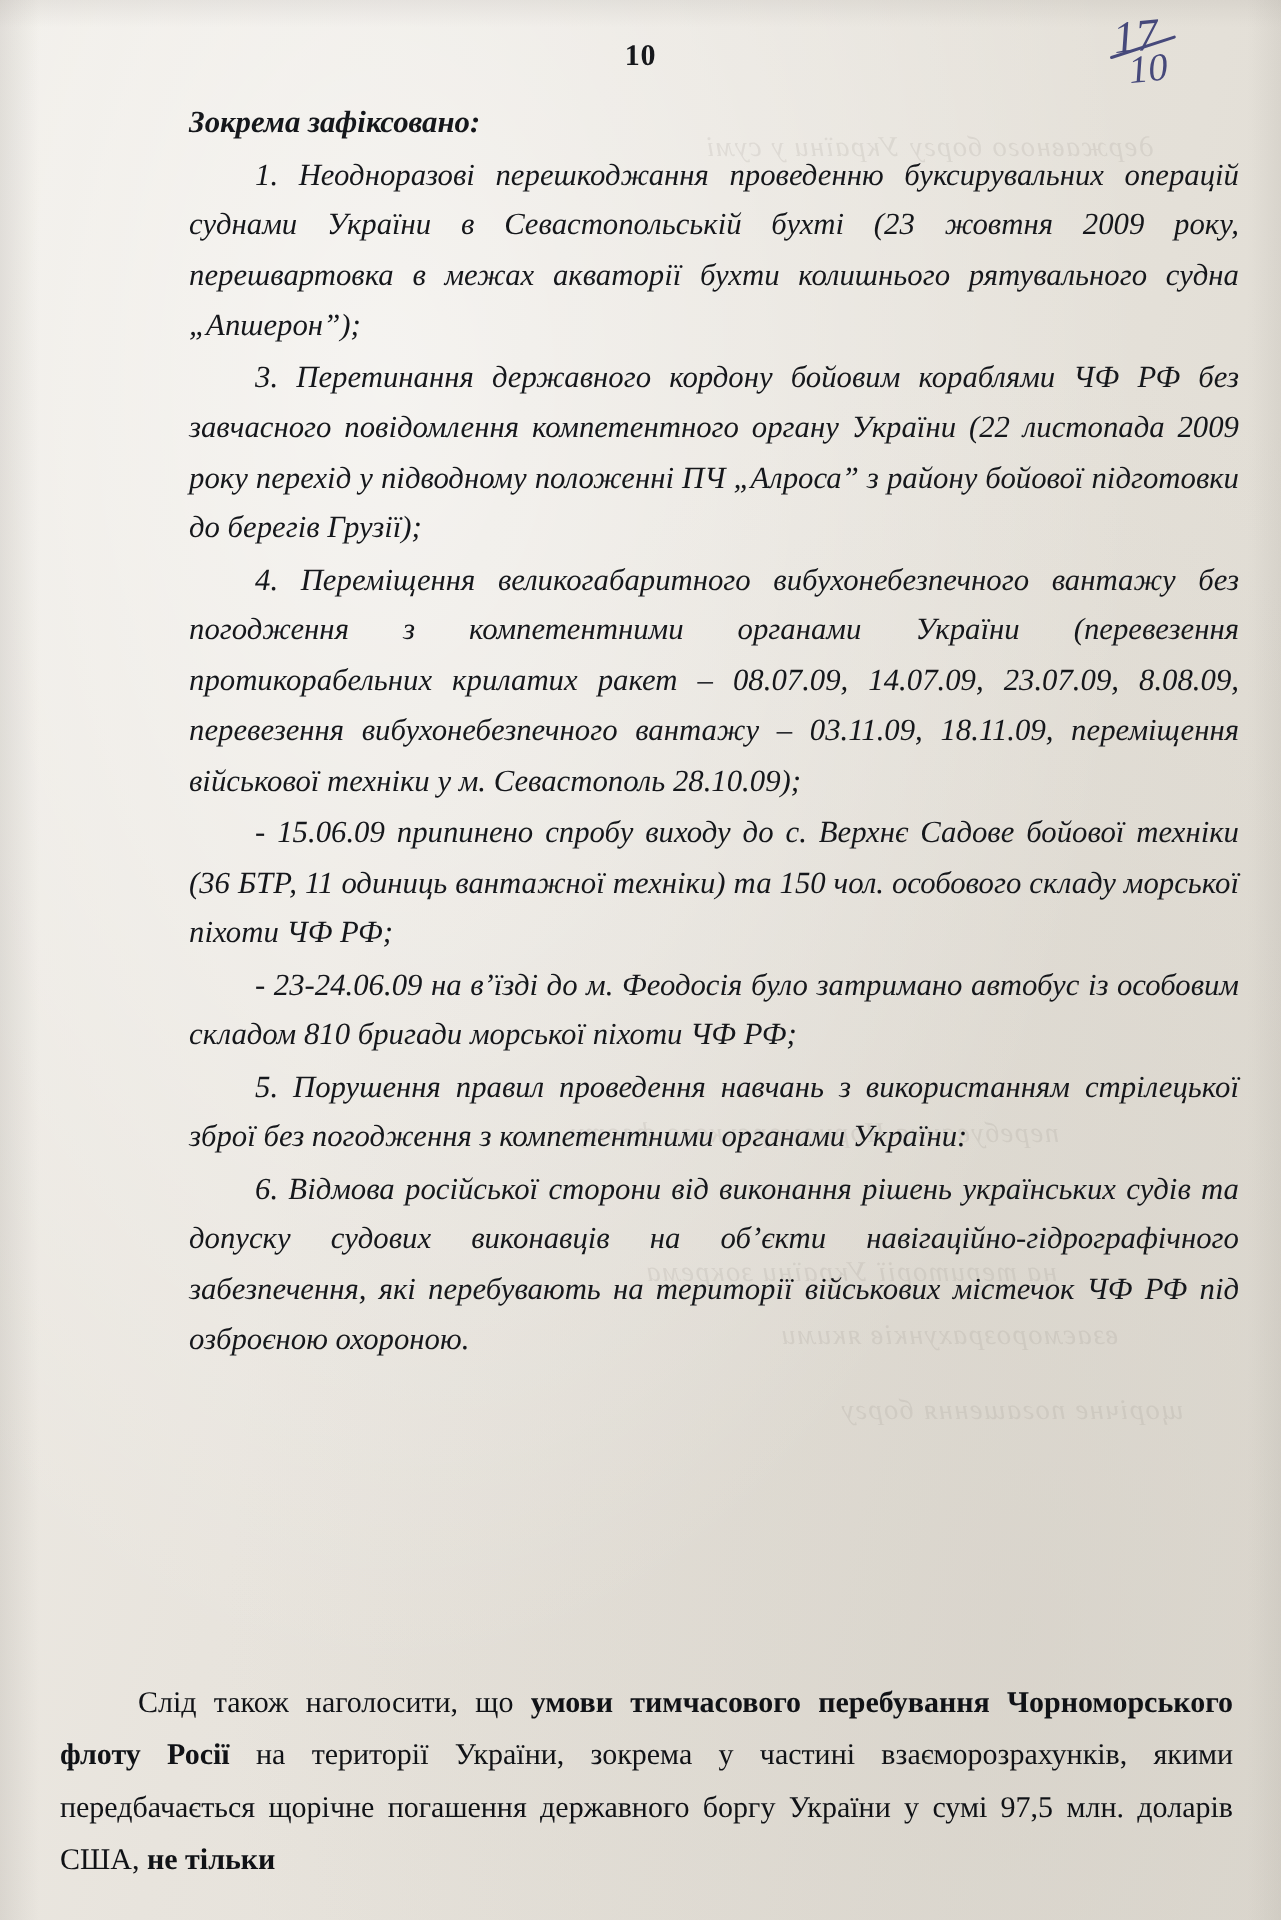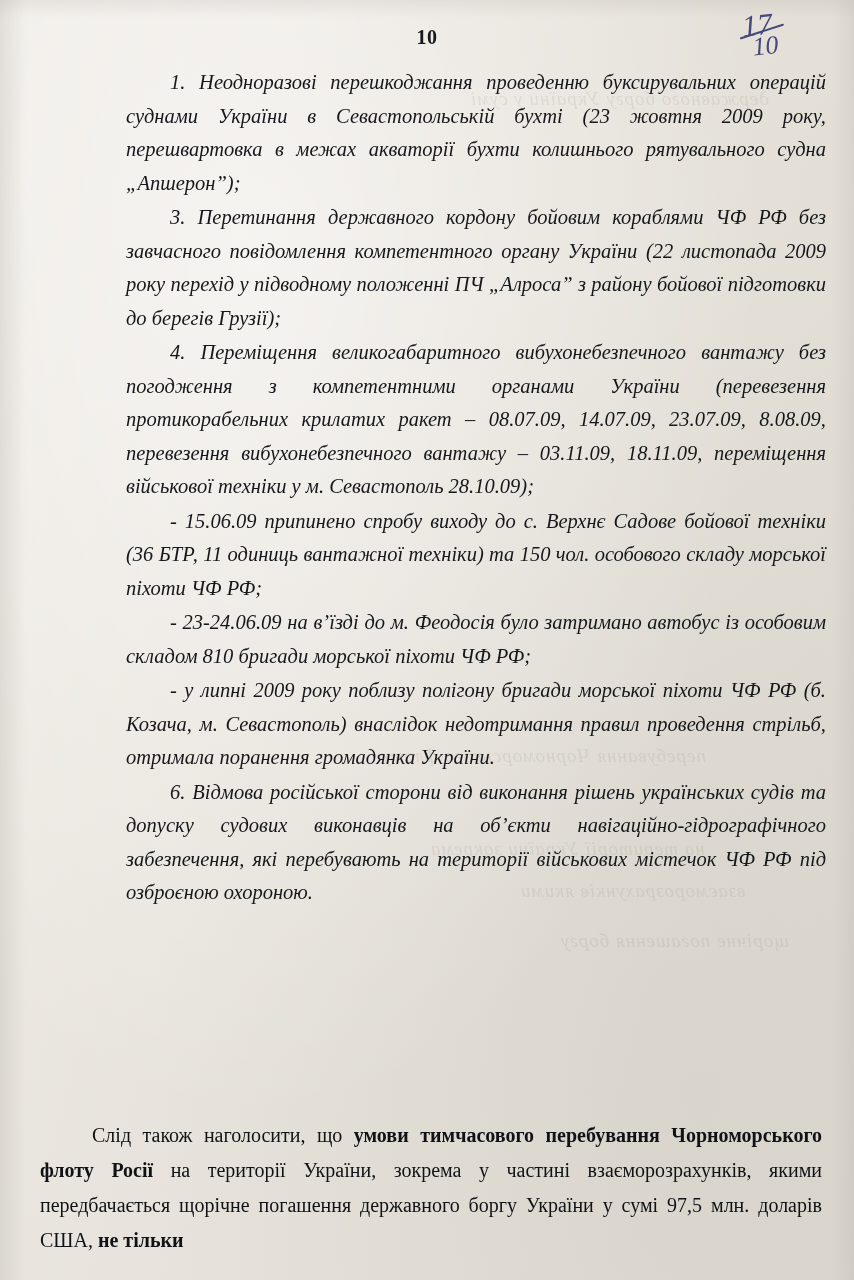--- a/index.html
+++ b/index.html
@@ -148,26 +148,27 @@
 
   <div class="page-number">10</div>
 
   <div class="handwriting">
     <span class="hw-l1">17</span>
     <span class="hw-strike"></span>
     <span class="hw-l2">10</span>
   </div>
 
   <div class="body-text">
+    <p class="para bold noindent">Зокрема зафіксовано:</p>
     <p class="para">1. Неодноразові перешкоджання проведенню буксирувальних операцій суднами України в Севастопольській бухті (23 жовтня 2009 року, перешвартовка в межах акваторії бухти колишнього рятувального судна „Апшерон”);</p>
     <p class="para">3. Перетинання державного кордону бойовим кораблями ЧФ РФ без завчасного повідомлення компетентного органу України (22 листопада 2009 року перехід у підводному положенні ПЧ „Алроса” з району бойової підготовки до берегів Грузії);</p>
     <p class="para">4. Переміщення великогабаритного вибухонебезпечного вантажу без погодження з компетентними органами України (перевезення протикорабельних крилатих ракет – 08.07.09, 14.07.09, 23.07.09, 8.08.09, перевезення вибухонебезпечного вантажу – 03.11.09, 18.11.09, переміщення військової техніки у м. Севастополь 28.10.09);</p>
     <p class="para dash">- 15.06.09 припинено спробу виходу до с. Верхнє Садове бойової техніки (36 БТР, 11 одиниць вантажної техніки) та 150 чол. особового складу морської піхоти ЧФ РФ;</p>
     <p class="para dash">- 23-24.06.09 на в’їзді до м. Феодосія було затримано автобус із особовим складом 810 бригади морської піхоти ЧФ РФ;</p>
-    <p class="para dash">- у липні 2009 року поблизу полігону бригади морської піхоти ЧФ РФ (б. Козача, м. Севастополь) внаслідок недотримання правил проведення стрільб, отримала поранення громадянка України.</p>
+    <p class="para">5. Порушення правил проведення навчань з використанням стрілецької зброї без погодження з компетентними органами України:</p>
     <p class="para">6. Відмова російської сторони від виконання рішень українських судів та допуску судових виконавців на об’єкти навігаційно-гідрографічного забезпечення, які перебувають на території військових містечок ЧФ РФ під озброєною охороною.</p>
   </div>
 
   <div class="final-block">
     <p>
       <span>Слід також наголосити, що </span><b class="strong">умови тимчасового перебування Чорноморського флоту Росії</b><span> на території України, зокрема у частині взаєморозрахунків, якими передбачається щорічне погашення державного боргу України у сумі 97,5 млн. доларів США, </span><b class="strong">не тільки</b>
     </p>
   </div>
 
 </div>

